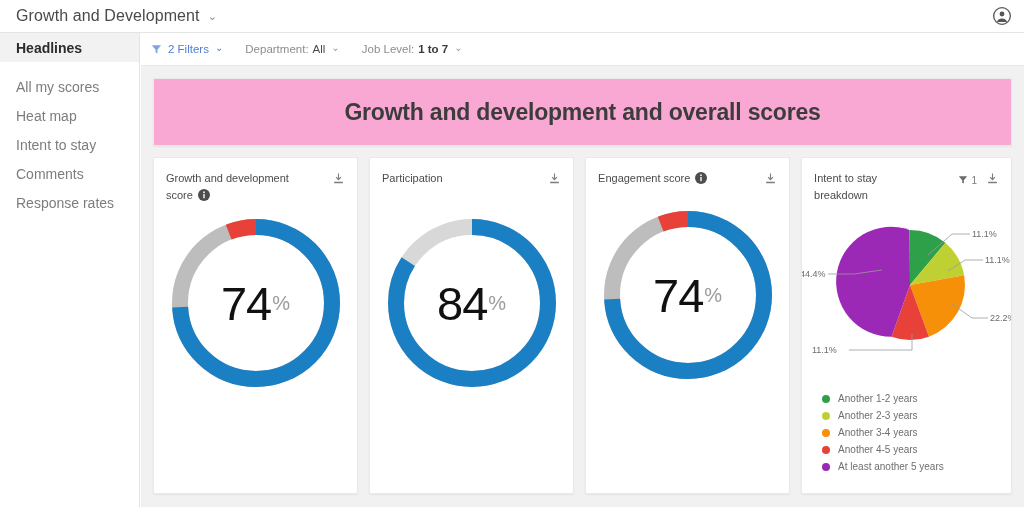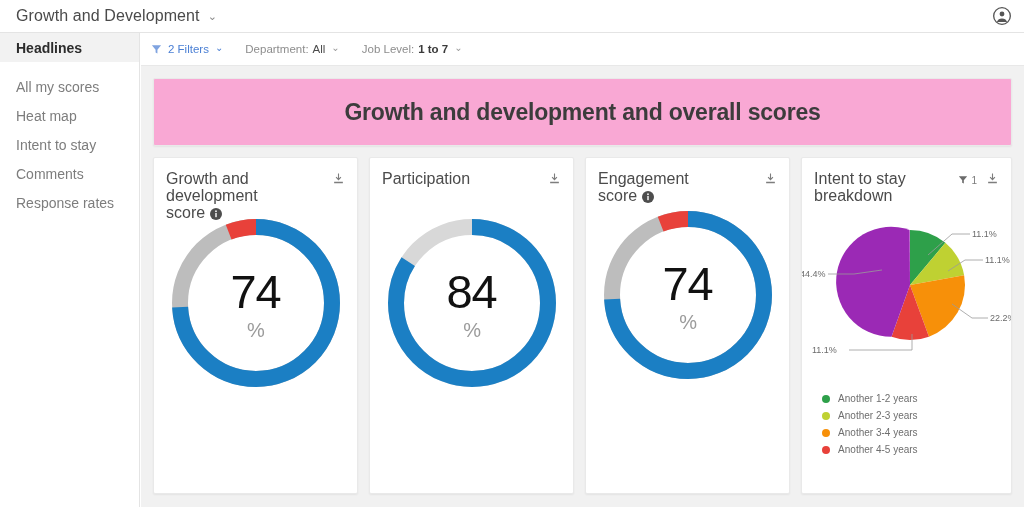--- a/index.html
+++ b/index.html
@@ -118,42 +118,42 @@
     overflow: hidden;
   }
   .card.gauge-card { width: 209px; }
   .card.pie-card { width: 215px; }
 
   .card-head {
     display: flex; align-items: flex-start;
     padding: 12px 12px 0 12px;
   }
   .card-title {
-    font-size: 16px; color: #4b4b4b; line-height: 17px;
+    font-size: 11px; color: #4b4b4b; line-height: 17px;
     max-width: 132px;
   }
   .info-dot {
     display: inline-block; vertical-align: -2px; margin-left: 5px;
   }
   .head-right {
     margin-left: auto; display: flex; align-items: center; gap: 9px;
     padding-top: 1px;
   }
   .filter-count { font-size: 10px; color: #7b7b7b; margin-left: 3px; }
   .filter-badge { display: flex; align-items: center; }
 
   .gauge-wrap {
     position: absolute; left: 0; right: 0; top: 56px;
     display: flex; align-items: center; justify-content: center;
   }
   .gauge { position: relative; width: 178px; height: 178px; }
   .gauge svg { display: block; }
   .gauge-label {
     position: absolute; inset: 0;
-    display: flex; align-items: center; justify-content: center; flex-direction: column;
+    display: flex; align-items: center; justify-content: center;
   }
   .gauge-num {
     font-size: 47px; color: #111111; font-weight: 400; letter-spacing: -1px;
   }
   .gauge-pct { font-size: 20px; color: #9b9b9b; margin-left: 1px; }
 
   
   .pie-wrap {
     position: absolute; left: 0; top: 50px; width: 215px; height: 150px;
   }
@@ -396,18 +396,22 @@
             <span class="legend-text">Another 2-3 years</span>
           </div>
           <div class="legend-row">
             <span class="legend-dot" style="background:#f79009"></span>
             <span class="legend-text">Another 3-4 years</span>
           </div>
           <div class="legend-row">
             <span class="legend-dot" style="background:#e8413a"></span>
             <span class="legend-text">Another 4-5 years</span>
           </div>
+          <div class="legend-row">
+            <span class="legend-dot" style="background:#9b29b5"></span>
+            <span class="legend-text">At least another 5 years</span>
+          </div>
         </div>
       </div>
 
     </div>
   </div>
 </div>
 
 </body></html>

